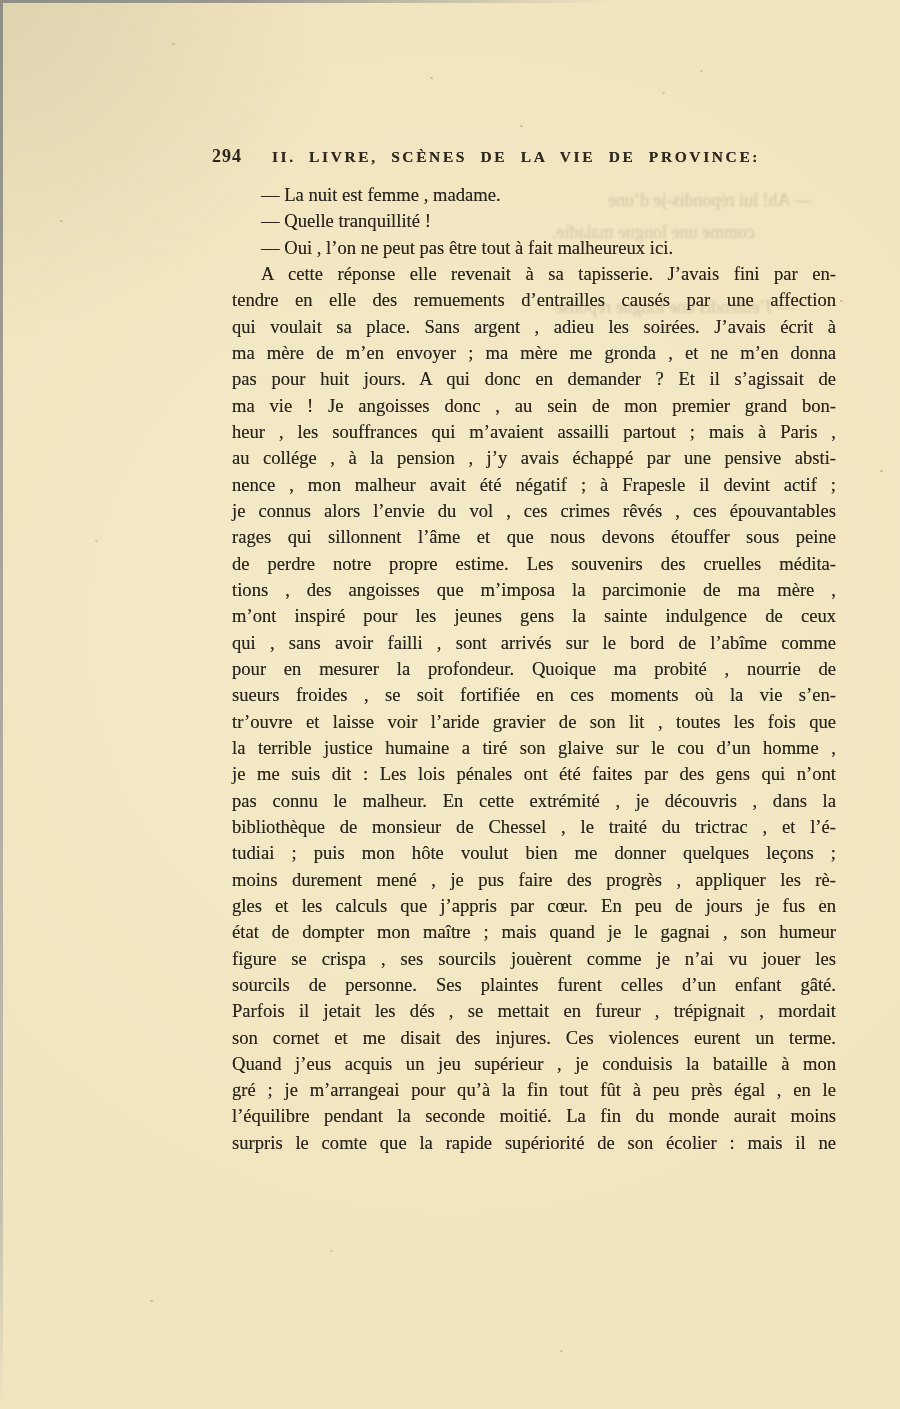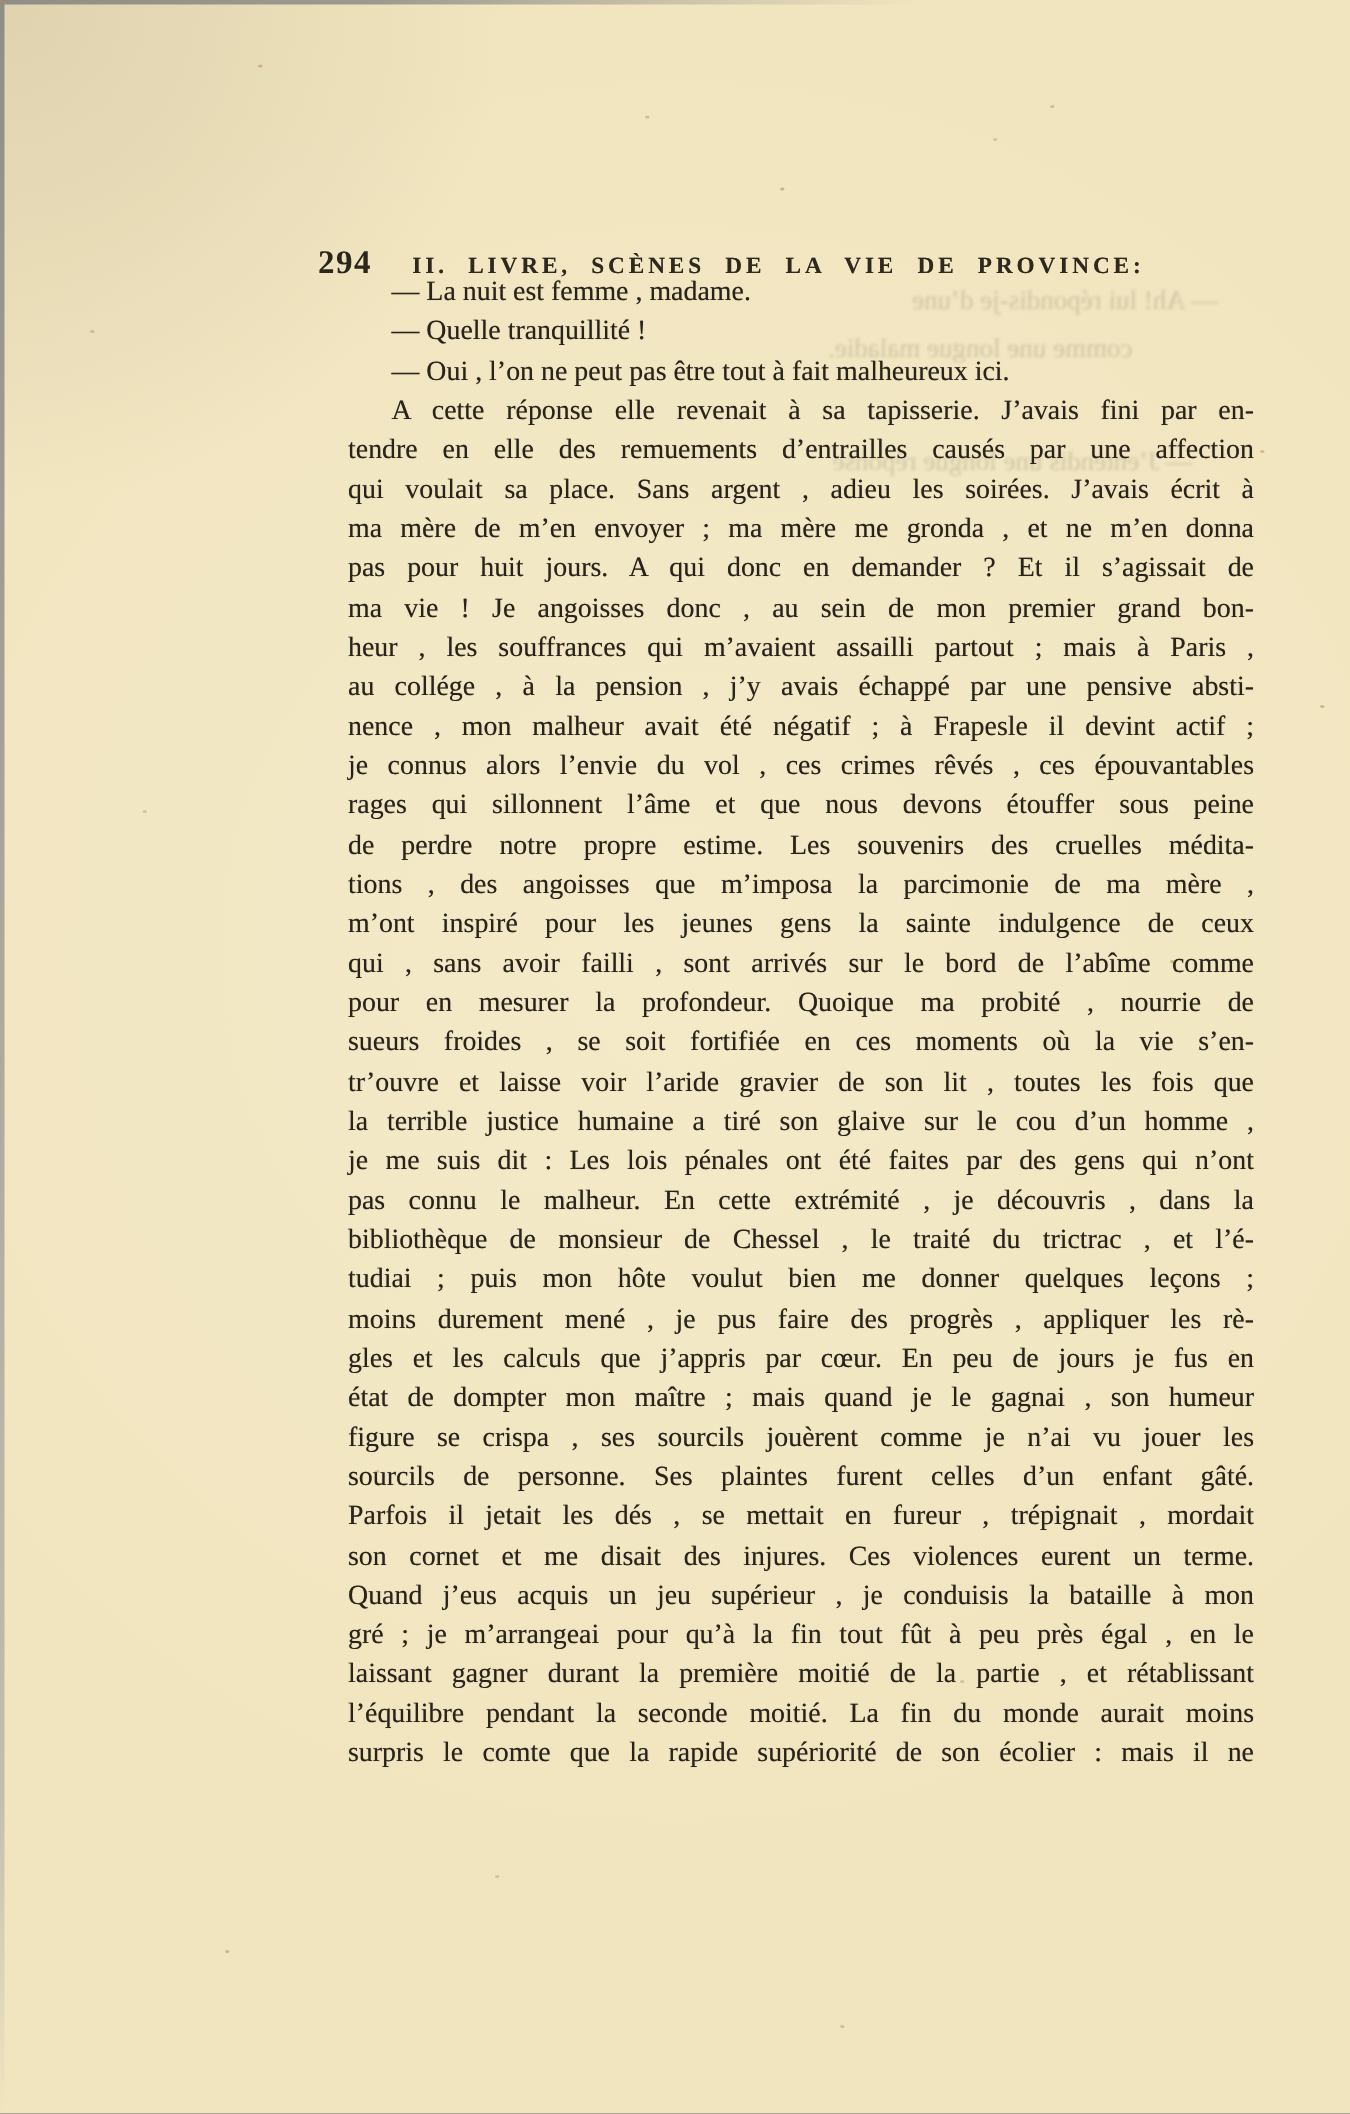--- a/index.html
+++ b/index.html
@@ -29,22 +29,22 @@
       780px 640px 0 #b98d4f, 250px 980px 0 #c09a60, 640px 1120px 0 #c8a86e,
       150px 1300px 0 #b98d4f, 560px 1350px 0 #c09a60, 820px 900px 0 #c8a86e,
       60px 220px 0 #c09a60, 880px 470px 0 #b98d4f, 330px 1250px 0 #c8a86e, 700px 70px 0 #c09a60;
   }
   
   .header{
     position:absolute;left:186px;top:146px;width:604px;
     display:flex;align-items:baseline;
   }
   .pagenum{
-    font-size:22px;font-weight:bold;letter-spacing:1px;
-    padding-left:26px;color:#2b251c;margin-top:16px;
+    font-size:18px;font-weight:bold;letter-spacing:1px;
+    padding-left:26px;color:#2b251c;
   }
   .runtitle{
     flex:1;text-align:center;
     font-size:15.5px;font-weight:bold;
     letter-spacing:2.6px;word-spacing:7px;
     color:#2e281e;
     text-shadow:0 0 .4px rgba(46,40,30,.55);
   }
   
   .text-block{
@@ -119,17 +119,16 @@
       <div class="line j">tudiai ; puis mon hôte voulut bien me donner quelques leçons ;</div>
       <div class="line j">moins durement mené , je pus faire des progrès , appliquer les rè-</div>
       <div class="line j">gles et les calculs que j’appris par cœur. En peu de jours je fus en</div>
       <div class="line j">état de dompter mon maître ; mais quand je le gagnai , son humeur</div>
       <div class="line j">figure se crispa , ses sourcils jouèrent comme je n’ai vu jouer les</div>
       <div class="line j">sourcils de personne. Ses plaintes furent celles d’un enfant gâté.</div>
       <div class="line j">Parfois il jetait les dés , se mettait en fureur , trépignait , mordait</div>
       <div class="line j">son cornet et me disait des injures. Ces violences eurent un terme.</div>
       <div class="line j">Quand j’eus acquis un jeu supérieur , je conduisis la bataille à mon</div>
       <div class="line j">gré ; je m’arrangeai pour qu’à la fin tout fût à peu près égal , en le</div>
-      <div class="line j">laissant gagner durant la première moitié de la partie , et rétablissant</div>
       <div class="line j">l’équilibre pendant la seconde moitié. La fin du monde aurait moins</div>
       <div class="line j">surpris le comte que la rapide supériorité de son écolier : mais il ne</div>
     </div>
 </div>
 
 </body></html>

